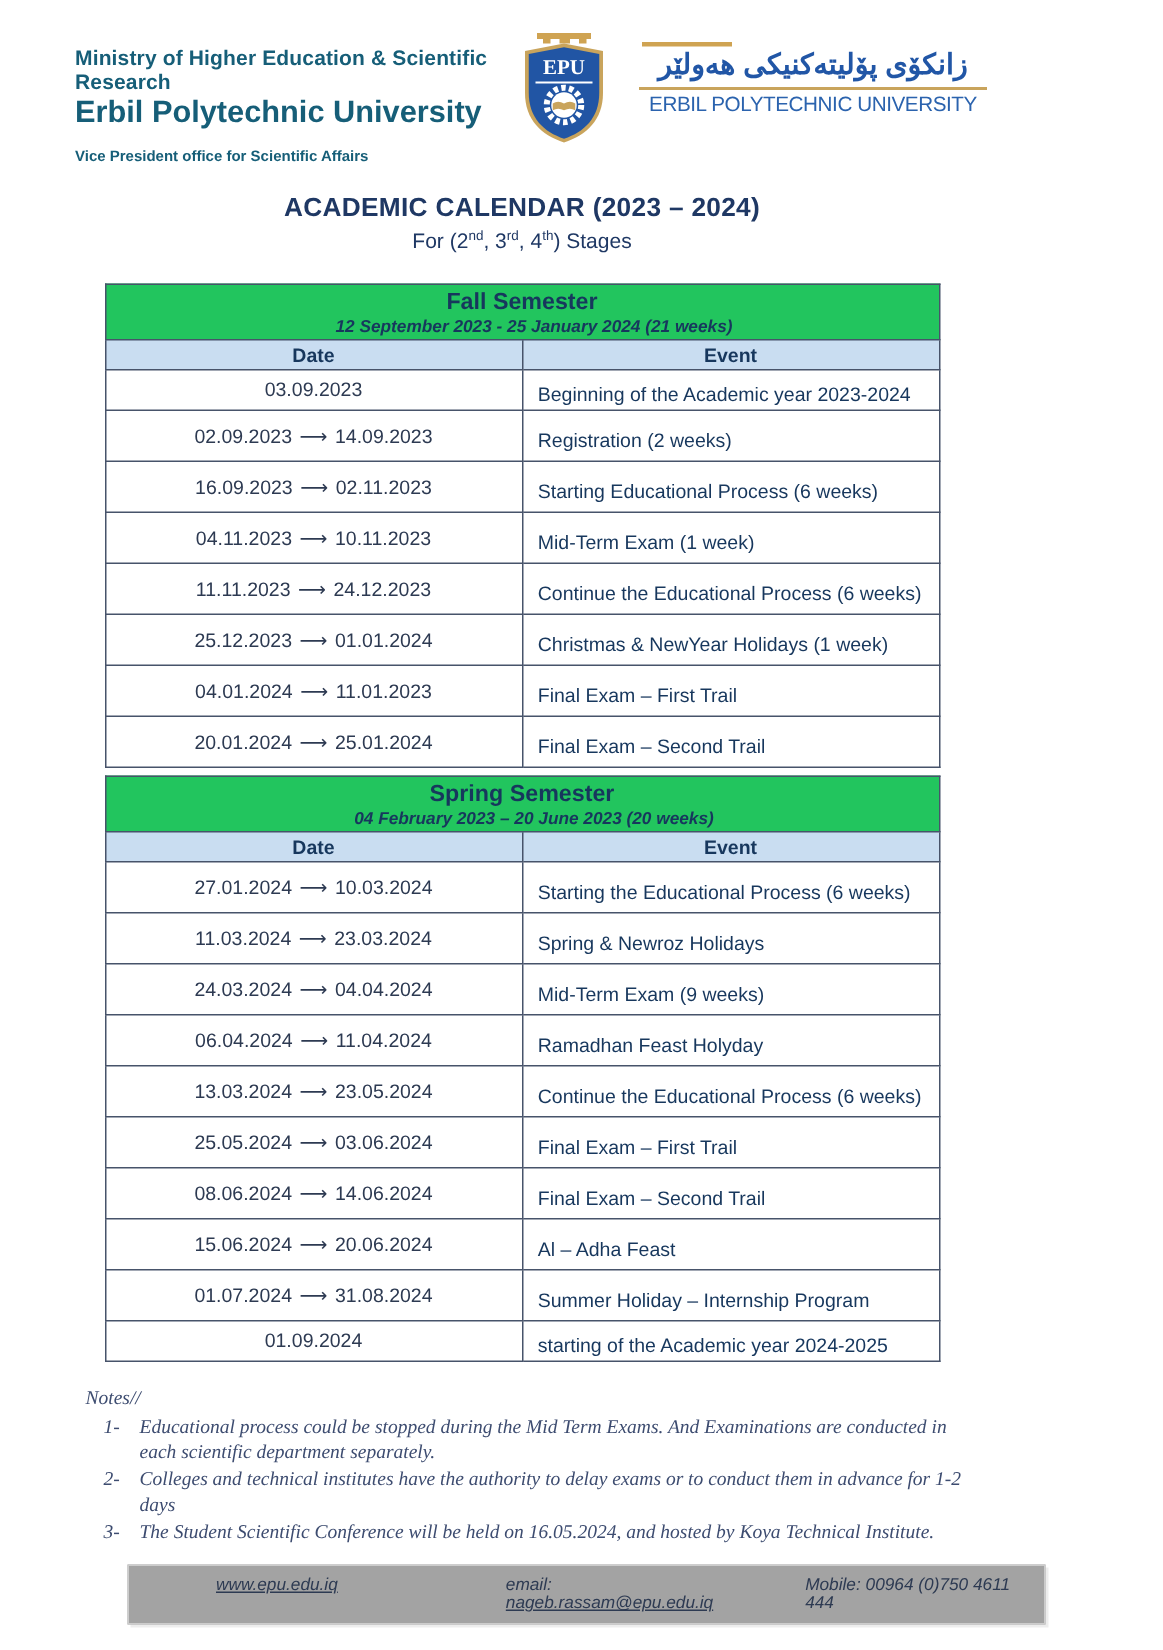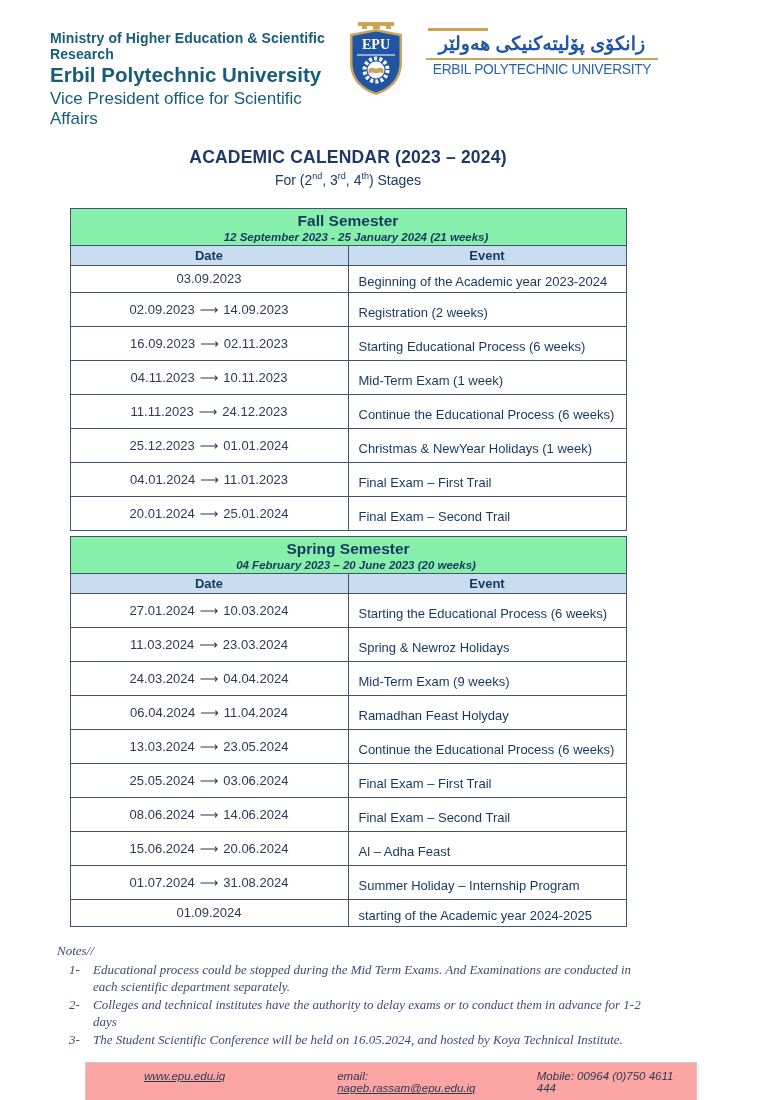--- a/index.html
+++ b/index.html
@@ -10,21 +10,21 @@
     position: relative;
     overflow: hidden;
   }
   .page { width: 696px; height: 1100px; background: #fff; padding-top: 20px; }
 
   
   .doc-header { display: flex; justify-content: space-between; padding: 2px 38px 0 50px; }
   .hdr-left { color: #165e78; padding-top: 8px; }
   .hdr-ministry { font-size: 14px; font-weight: bold; letter-spacing: 0.1px; }
   .hdr-univ { font-size: 20.5px; font-weight: bold; margin-top: 1px; }
-  .hdr-office { font-size: 17px; font-weight: normal; margin-top: 2px; }
+  .hdr-office { font-size: 10px; font-weight: bold; margin-top: 12px; }
 
   .logo { display: flex; align-items: flex-start; gap: 22px; }
   .logo-shield { width: 56px; height: 74px; flex: 0 0 auto; }
   .logo-right { padding-top: 6px; width: 232px; }
   .logo-topline { height: 3px; background: #cfa352; width: 60px; margin-left: 2px; margin-bottom: 2px; }
   .logo-kurdish {
     font-size: 19px; font-weight: bold; color: #2156a6;
     text-align: center; direction: rtl; line-height: 1.2; white-space: nowrap;
   }
   .logo-goldline { height: 2.5px; background: #c9a45c; margin: 2px 0 2px; }
@@ -33,21 +33,21 @@
   
   .title-block { text-align: center; margin-top: 18px; color: #1f3864; }
   .doc-title { font-size: 17.5px; font-weight: bold; letter-spacing: 0.2px; }
   .doc-subtitle { font-size: 14px; margin-top: 3px; }
   .doc-subtitle sup { font-size: 9px; }
 
   
   .tables-wrap { width: 557px; margin: 20px auto 0 auto; }
   table.cal-table { width: 557px; border-collapse: collapse; table-layout: fixed; margin-bottom: 5px; }
   table.cal-table, table.cal-table th, table.cal-table td { border: 1.5px solid #47536a; }
-  .sem-title-cell { background: #86efac; text-align: center; padding: 3px 0 2px 0; }
+  .sem-title-cell { background: #22c55e; text-align: center; padding: 3px 0 2px 0; }
   .sem-name { font-size: 15.5px; font-weight: bold; color: #17375d; }
   .sem-period { font-size: 11.5px; font-style: italic; color: #17375d; margin-top: 1px; padding-left: 16px; }
   .col-head-row th { background: #c9ddf1; color: #17375d; font-size: 13px; font-weight: bold; height: 20px; padding: 1px 0; }
   .col-date { width: 207px; }
   .data-row { height: 34px; background: #ffffff; }
   .data-row.single-date { height: 27px; }
   .date-cell { text-align: center; color: #2d3a52; font-size: 13px; vertical-align: middle; white-space: nowrap; }
   .date-arrow { display: inline-block; margin: 0 5px; font-size: 13px; color: #2d3a52; }
   .event-cell { color: #17375d; font-size: 13px; text-align: left; padding: 8px 4px 2px 10px; vertical-align: middle; }
 
@@ -55,21 +55,21 @@
   .notes { margin: 16px 40px 0 57px; font-family: "Liberation Serif", serif; font-style: italic; color: #3d4c70; }
   .notes-heading { font-size: 13px; }
   .notes-list { margin-top: 2px; }
   .note-item { display: flex; font-size: 13px; line-height: 1.32; margin-top: 1px; }
   .note-num { width: 24px; flex: 0 0 auto; text-align: left; margin-left: 12px; }
   .note-text { width: 600px; }
 
   
   .footer-box {
     margin: 14px 0 0 85px; width: 612px; border: 1px solid #cccccc;
-    background: #fca5a5; padding: 7px 10px 7px 10px;
+    background: #a3a3a3; padding: 7px 10px 7px 10px;
     display: flex; align-items: baseline;
     font-style: italic; font-size: 11.5px; color: #2d3a52;
     box-shadow: 2px 2px 0 0 #ededed;
   }
   .footer-website { margin-left: 48px; text-decoration: underline; color: #2d3a52; }
   .footer-email-group { margin-left: 112px; }
   .footer-email { text-decoration: underline; }
   .footer-mobile-group { margin-left: 38px; }
 </style>
 </head>

